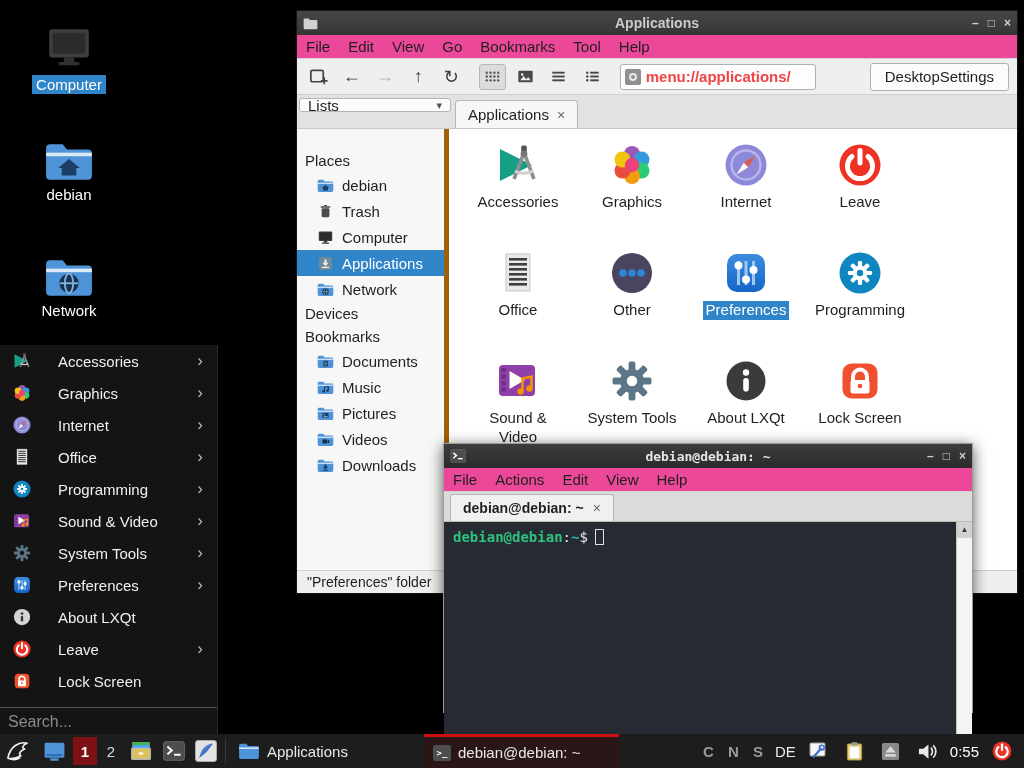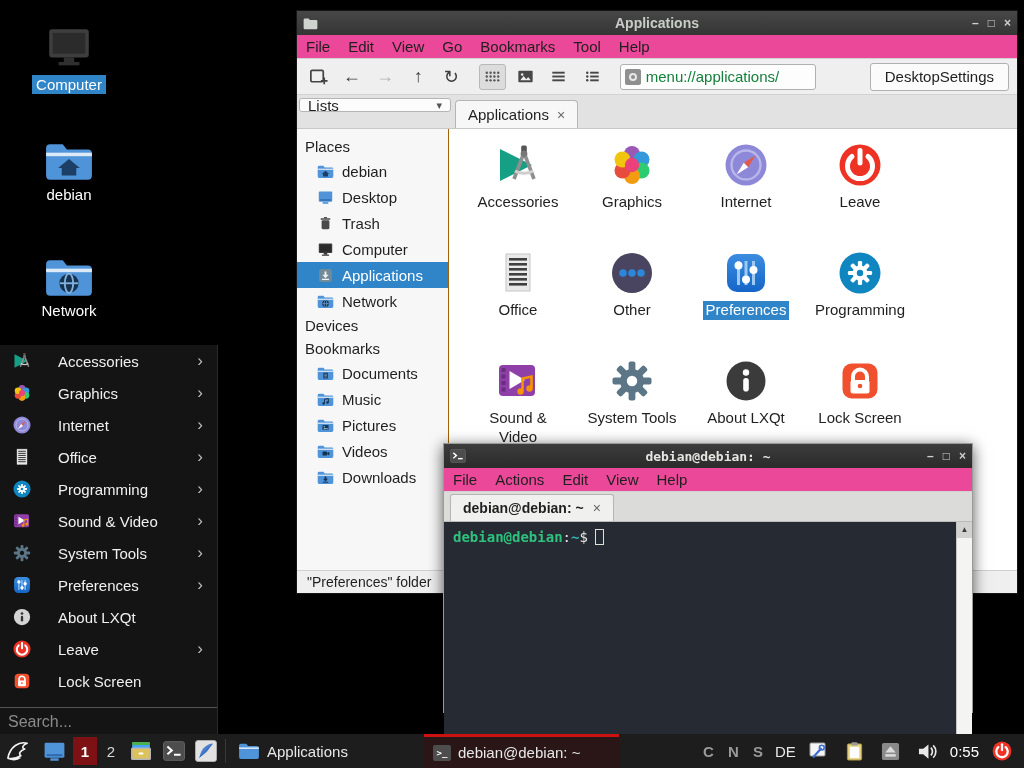--- a/index.html
+++ b/index.html
@@ -45,35 +45,35 @@
                 display:flex; align-items:center; padding:0 8px; gap:6px; }
   .tbtn { width:28px; height:26px; display:flex; align-items:center; justify-content:center;
           font-size:18px; color:#3d3d3d; }
   .tbtn.dis { color:#b3b3b3; }
   .tbtn.pressed { background:#dcdcdc; border:1px solid #b8b8b8; border-radius:3px; }
   #fm-address { flex:0 0 196px; height:26px; background:#fdfdfd; border:1px solid #b0b0b0;
                 border-radius:3px; display:flex; align-items:center; padding:0 4px; gap:5px; }
   #fm-address .loc-ic { width:16px; height:16px; background:#8f8f8f; border-radius:2px;
                         display:flex; align-items:center; justify-content:center; }
   #fm-address .loc-ic i { width:8px; height:8px; border:2px solid #e8e8e8; border-radius:50%; display:block; }
-  #fm-address .addr { font-size:15px; color:#15803d; white-space:nowrap; overflow:hidden; }
+  #fm-address .addr { font-size:15px; color:#ef4444; white-space:nowrap; overflow:hidden;font-weight:bold; }
   #btn-desktopsettings { height:28px; padding:0 14px; background:#fbfbfb; border:1px solid #b0b0b0;
                          border-radius:3px; font-size:15px; color:#1f1f1f; display:flex; align-items:center;margin-left:48px; }
   #fm-row2 { display:flex; height:34px; background:#e2e2e2; border-bottom:1px solid #c8c8c8; }
   #fm-combo { width:152px; margin:3px 4px 16px 2px; background:#fcfcfc; border:1px solid #b5b5b5;
               border-radius:3px; display:flex; align-items:center; padding:0 8px; font-size:15px; color:#1f1f1f; }
   #fm-combo .dd { margin-left:auto; color:#555; font-size:11px; }
   #fm-tabbar { flex:1; display:flex; align-items:flex-end; }
   #fm-tab { background:#f7f7f7; border:1px solid #b5b5b5; border-bottom:none;
             border-radius:4px 4px 0 0; padding:5px 12px; font-size:15px; color:#1f1f1f;
             display:flex; gap:8px; align-items:center; }
   #fm-tab .x { color:#666; font-size:14px; }
   #fm-body { display:flex; height:441px; }
-  #fm-side { width:152px; background:#f7f7f7; border-right:1px solid #a16207; overflow:hidden;
-             padding-top:6px; }
+  #fm-side { width:152px; background:#f7f7f7; border-right:5px solid #a16207; overflow:hidden;
+             padding-top:20px; }
   .shead { font-size:15px; color:#1f1f1f; padding:3px 8px; }
   .srow { display:flex; align-items:center; height:26px; padding-left:20px; gap:8px;
           font-size:15px; color:#1f1f1f; }
   .srow svg { width:17px; height:17px; flex:none; }
   .srow.active { background:#3084c8; color:#fff; }
   #fm-main { flex:1; background:#fff; padding:10px 0 0 12px; display:grid;
              grid-template-columns:repeat(4,114px); grid-auto-rows:108px; }
   .gcell { display:flex; flex-direction:column; align-items:center; }
   .gcell .gicon { width:48px; height:48px; margin-top:2px; }
   .gcell .glabel { margin-top:4px; font-size:15px; color:#1f1f1f; text-align:center;
@@ -565,26 +565,20 @@
       <div id="fm-side">
         <div class="shead">Places</div>
         <div class="srow">
           <svg>
               <use href="#sym-folder-home"></use>
             </svg>
           <span>debian</span>
         </div>
         <div class="srow">
           <svg>
-              <use href="#sym-monitor-blue"></use>
-            </svg>
-          <span>Desktop</span>
-        </div>
-        <div class="srow">
-          <svg>
               <use href="#sym-trash"></use>
             </svg>
           <span>Trash</span>
         </div>
         <div class="srow">
           <svg>
               <use href="#sym-monitor-dark"></use>
             </svg>
           <span>Computer</span>
         </div>

